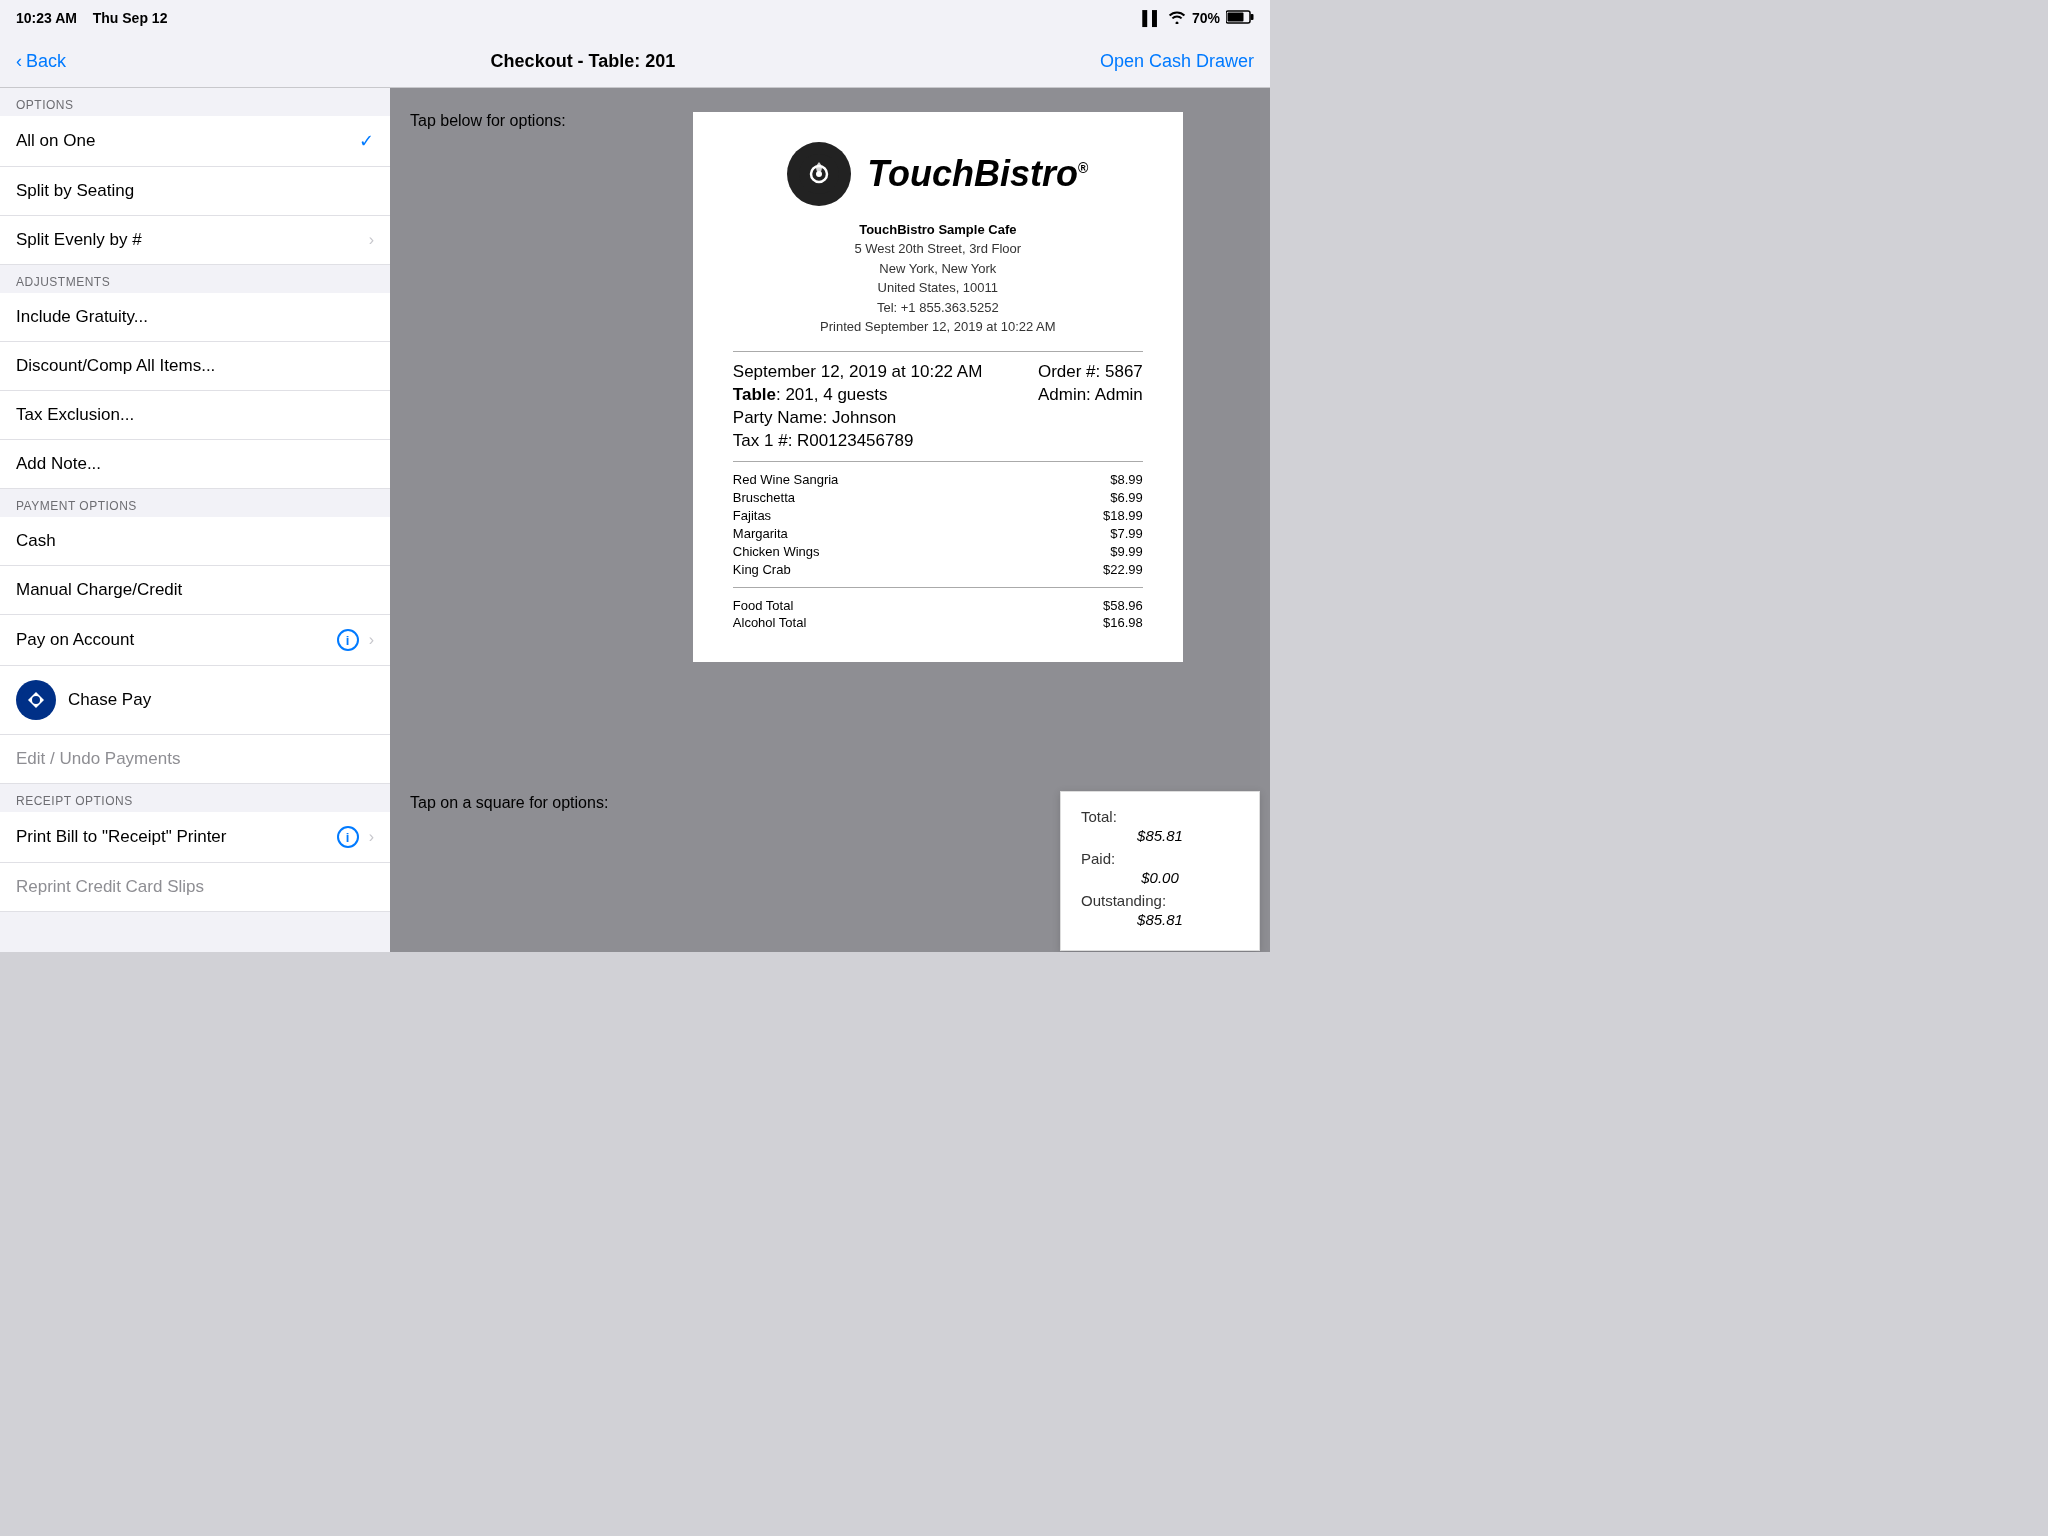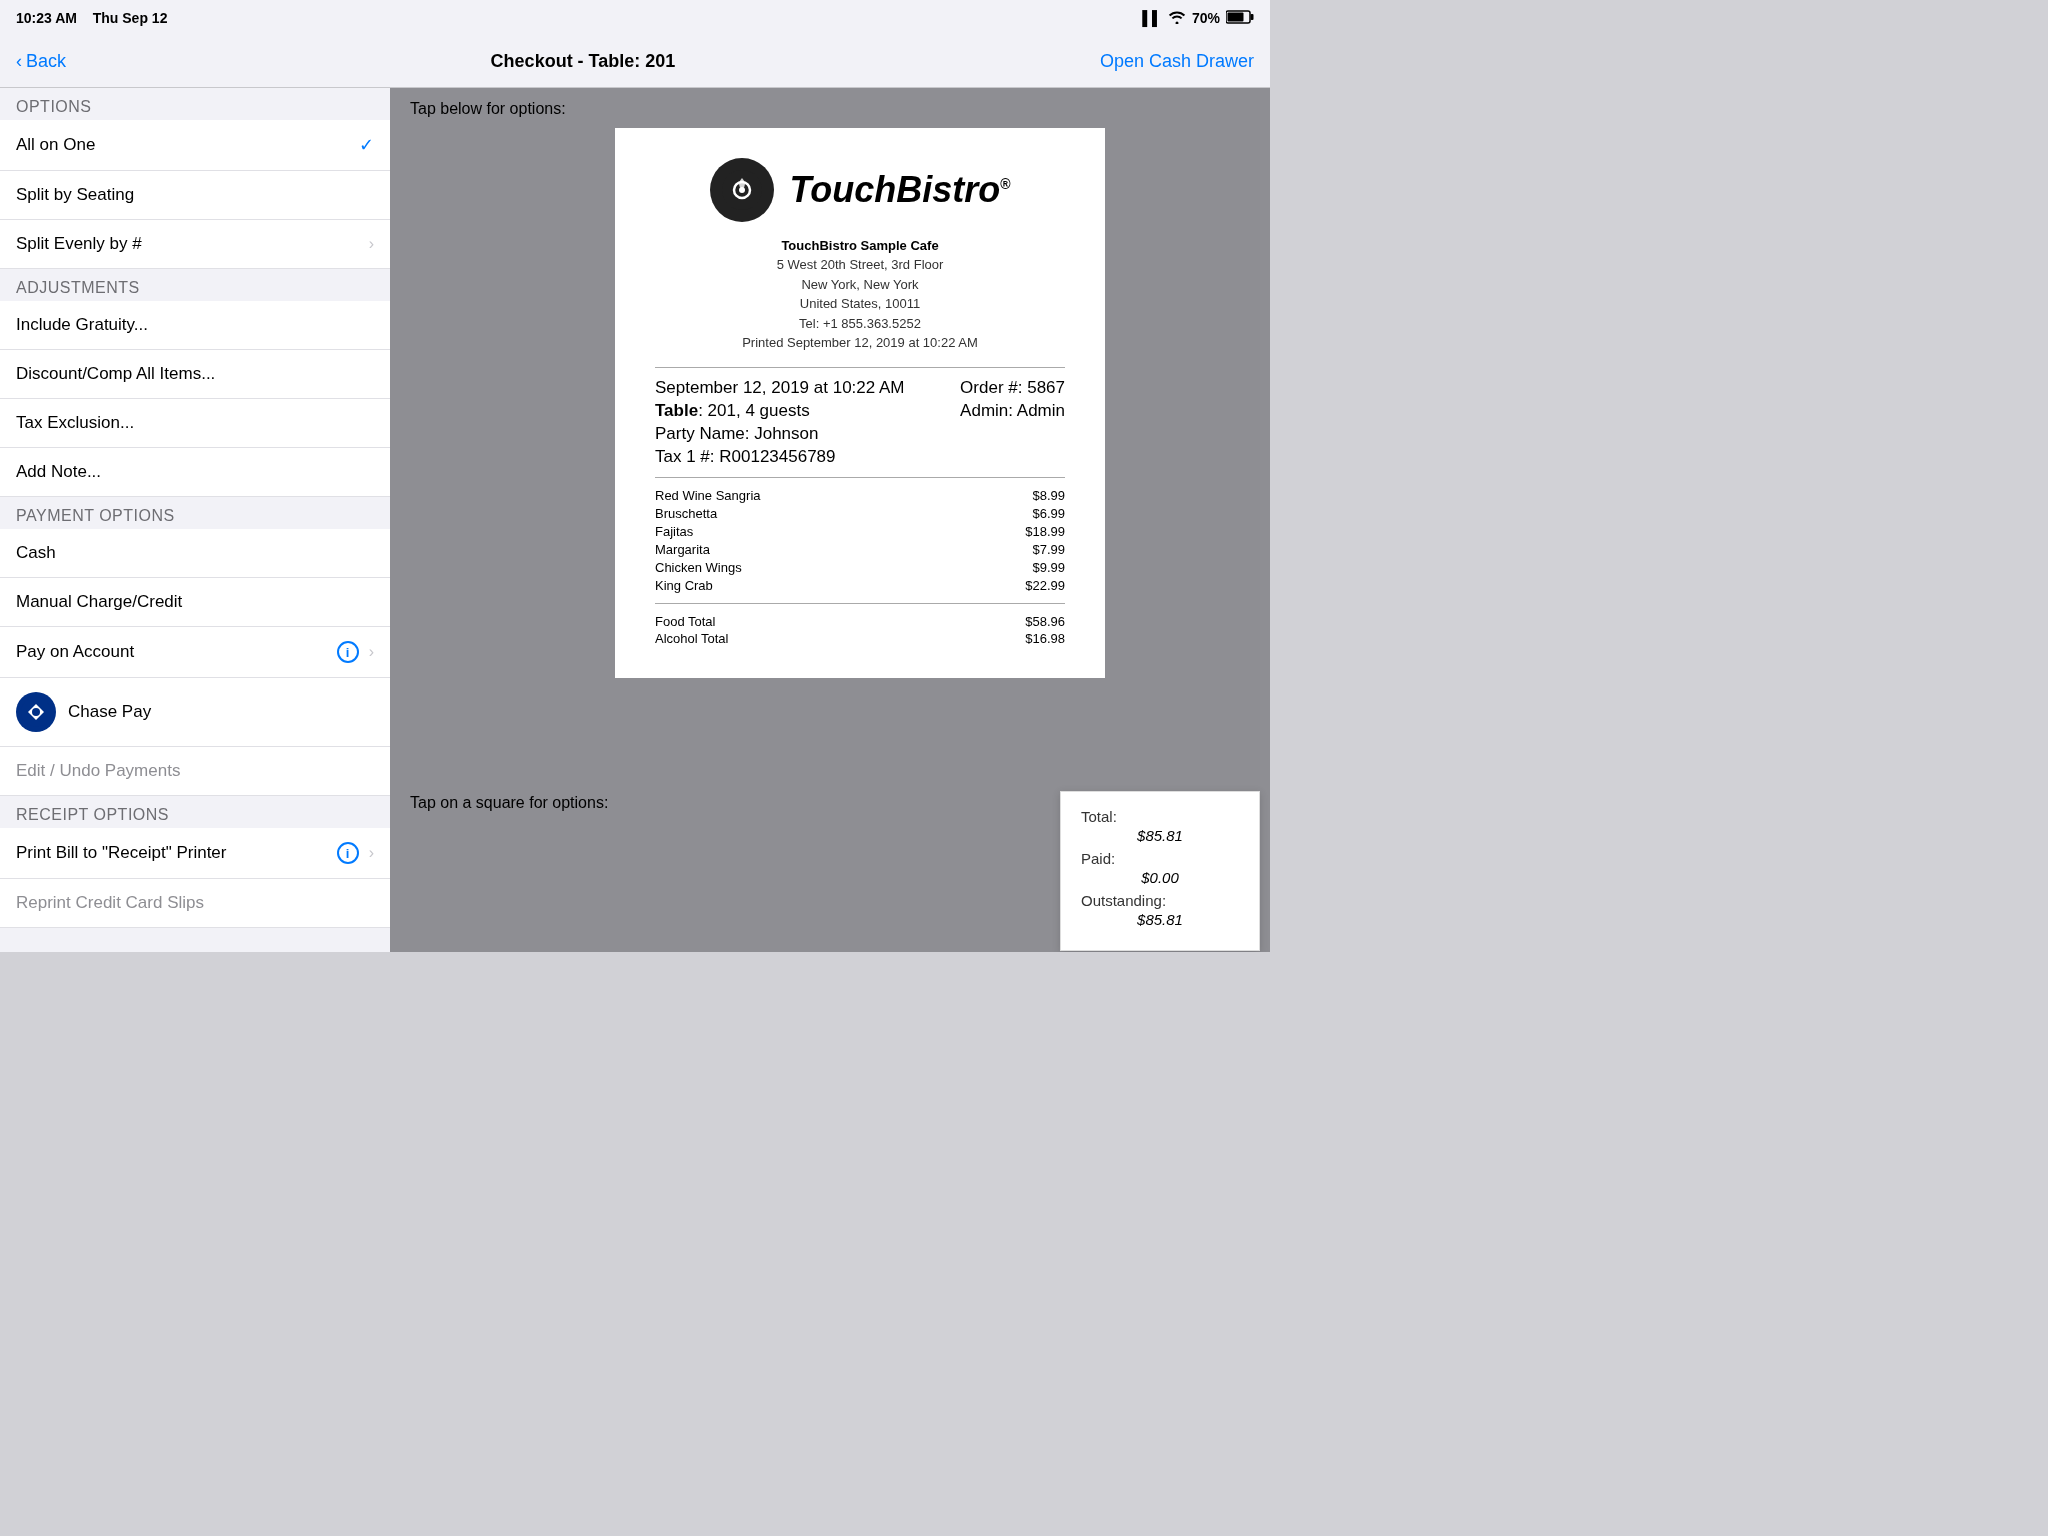--- a/index.html
+++ b/index.html
@@ -63,21 +63,21 @@
 
     
     .sidebar {
       width: 390px;
       background: #f2f2f7;
       overflow-y: auto;
       flex-shrink: 0;
     }
     .section-header {
       padding: 10px 16px 4px 16px;
-      font-size: 16px;
+      font-size: 12px;
       color: #6d6d72;
       font-weight: 500;
       text-transform: uppercase;
       letter-spacing: 0.5px;
       background: #f2f2f7;
     }
     .menu-item {
       background: #fff;
       border-bottom: 1px solid #e0e0e5;
       padding: 14px 16px;
@@ -130,23 +130,23 @@
       justify-content: center;
       flex-shrink: 0;
     }
 
     
     .receipt-area {
       flex: 1;
       background: #8e8e93;
       position: relative;
       display: flex;
-      flex-direction: column;
+      flex-direction: row;
       align-items: flex-start;
-      padding: 12px 20px;
+      padding: 24px 20px;
     }
 
     .tap-label {
       color: #000;
       font-size: 16px;
       margin-bottom: 10px;
     }
 
     .receipt-container {
       background: #ffffff;

